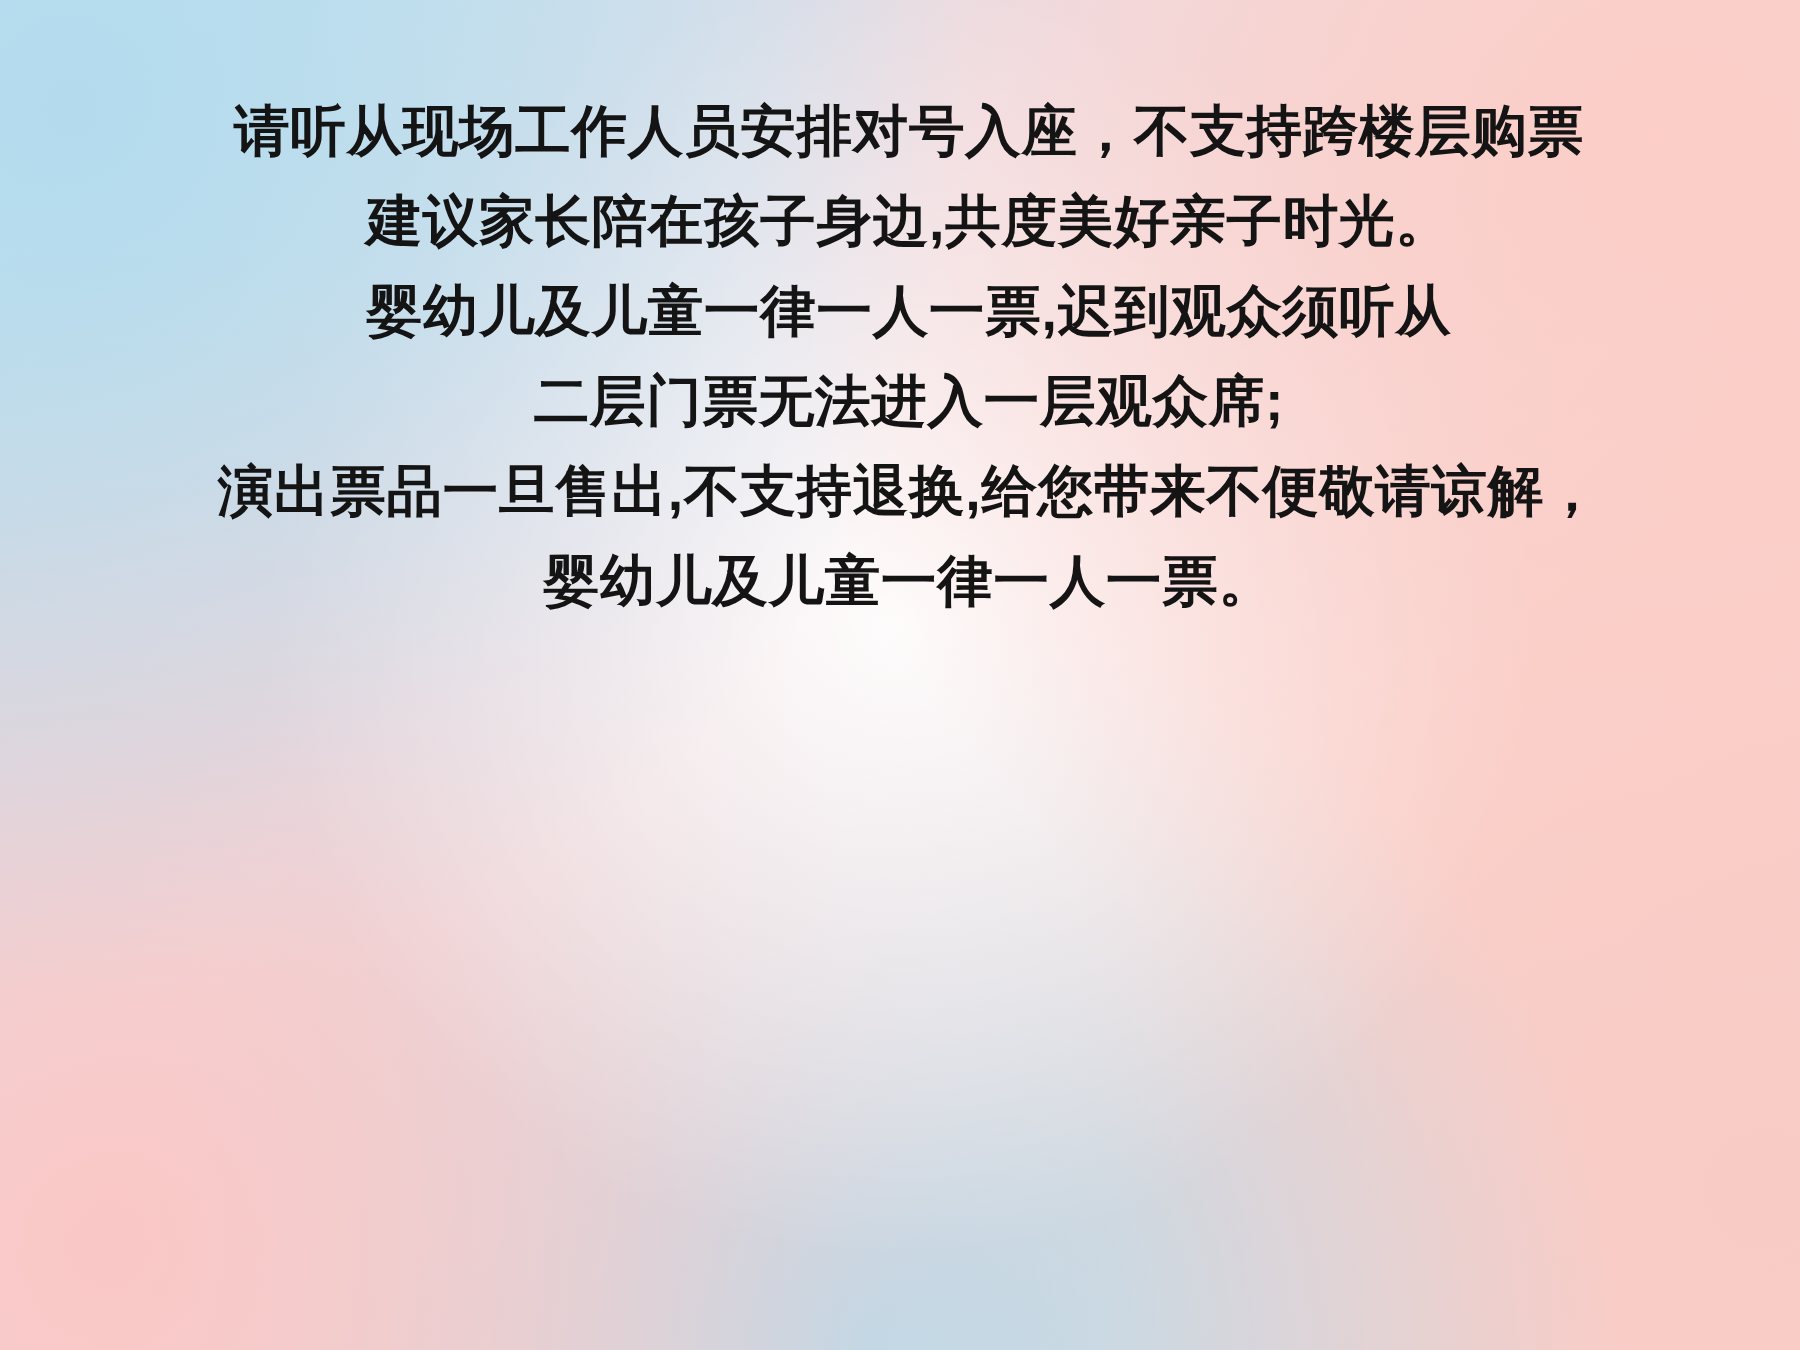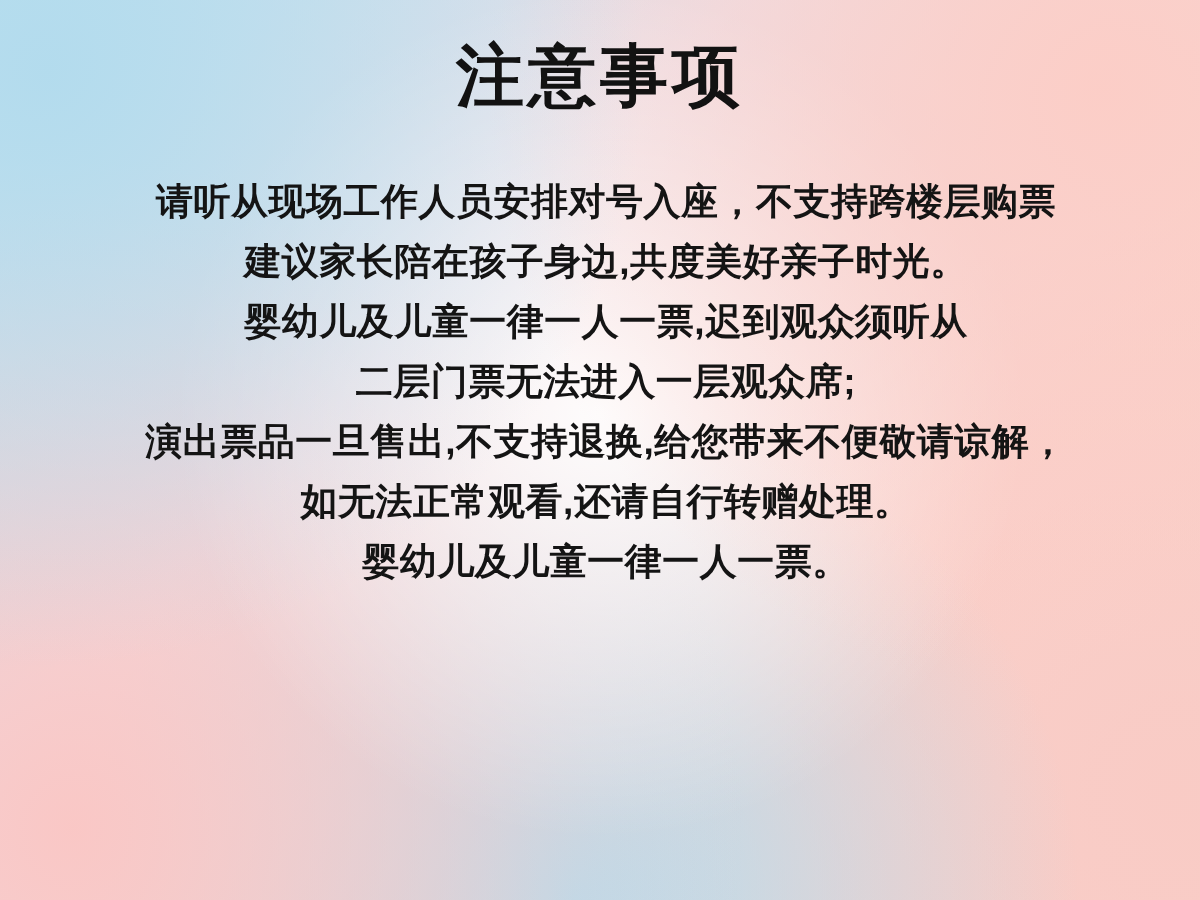--- a/index.html
+++ b/index.html
@@ -55,25 +55,23 @@
   .line {
     display: block;
     white-space: nowrap;
   }
 </style>
 </head>
 <body>
 
 <div class="poster">
 
-  <h1 class="title">注意事项</h1>
 
   <div class="body-text">
     <span class="line">请听从现场工作人员安排对号入座，不支持跨楼层购票</span>
     <span class="line">建议家长陪在孩子身边,共度美好亲子时光。</span>
     <span class="line">婴幼儿及儿童一律一人一票,迟到观众须听从</span>
     <span class="line">二层门票无法进入一层观众席;</span>
     <span class="line">演出票品一旦售出,不支持退换,给您带来不便敬请谅解，</span>
-    <span class="line">如无法正常观看,还请自行转赠处理。</span>
     <span class="line">婴幼儿及儿童一律一人一票。</span>
   </div>
 
 </div>
 
 </body></html>

